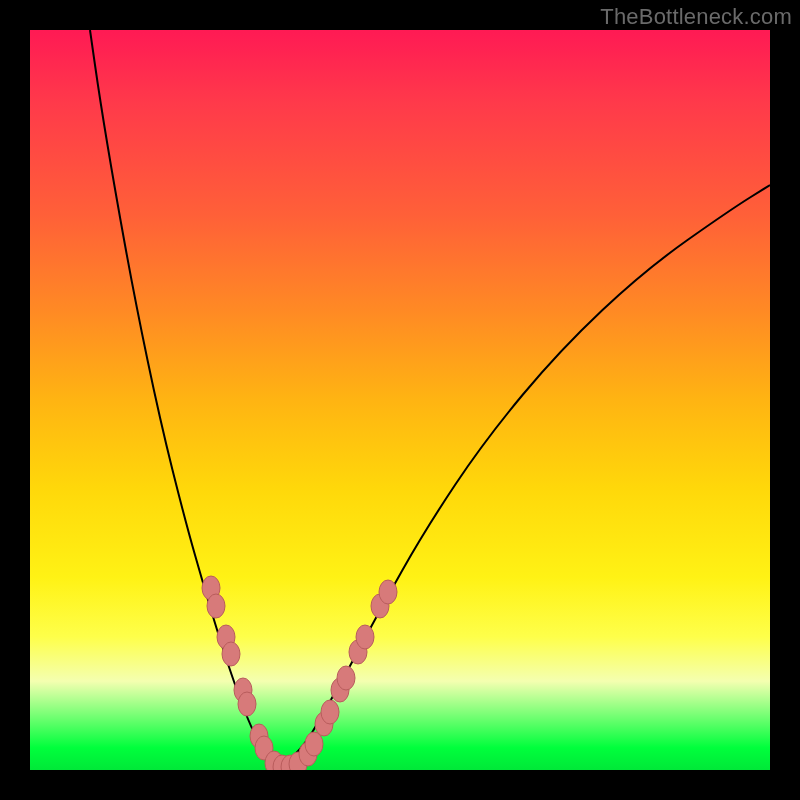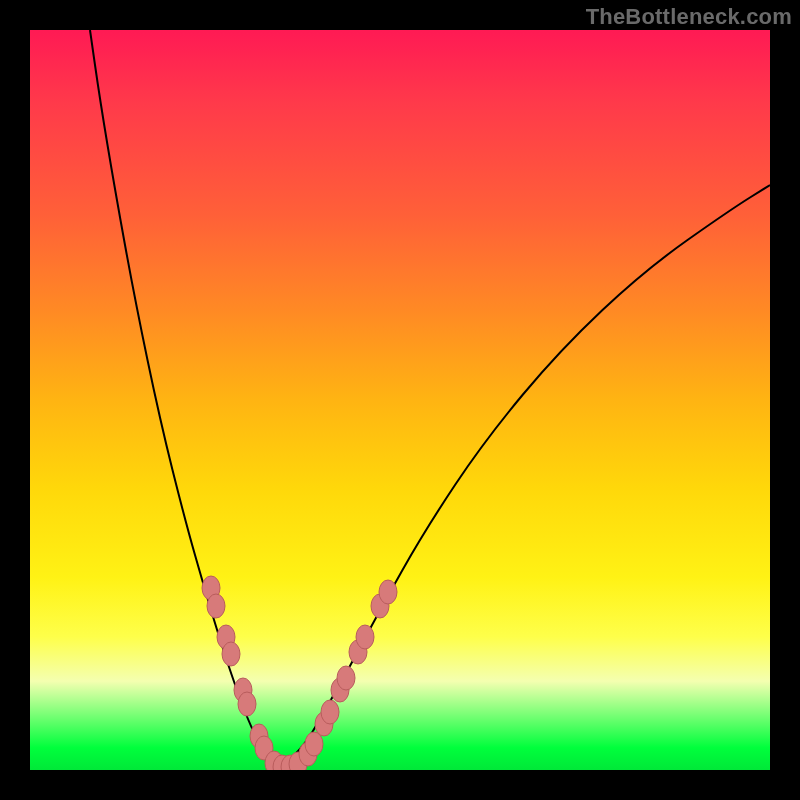--- a/index.html
+++ b/index.html
@@ -40,21 +40,21 @@
       #00ff3c 97%,
       #00e838 100%
     );
   }
   .watermark {
     position: absolute;
     top: 4px;
     right: 8px;
     color: #6a6a6a;
     font-size: 22px;
-    font-weight: 700;
+    font-weight: 400;
     letter-spacing: 0.2px;
     user-select: none;
   }
   svg.curves {
     position: absolute;
     top: 0;
     left: 0;
     width: 740px;
     height: 740px;
   }

